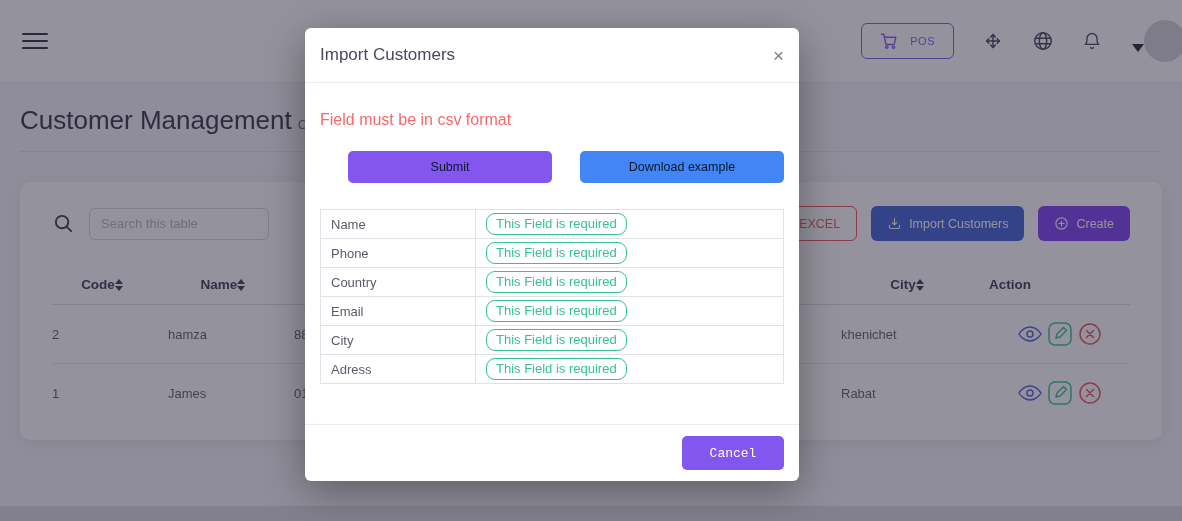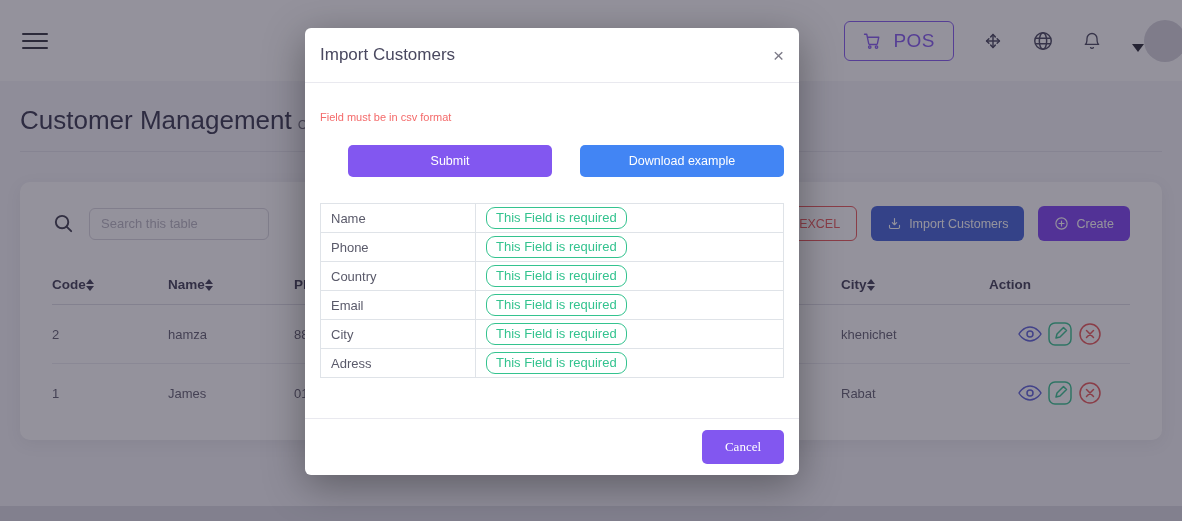--- a/index.html
+++ b/index.html
@@ -16,21 +16,21 @@
     display:flex; align-items:center;
     padding:0 22px;
   }
   .hamburger { width:26px; cursor:pointer; }
   .hamburger span { display:block; height:2px; background:#2e2e3a; margin:5px 0; border-radius:1px; }
   .topbar-right { margin-left:auto; display:flex; align-items:center; gap:28px; }
   .pos-btn {
     display:flex; align-items:center; gap:12px;
     border:1px solid var(--purple,#8257f0); color:var(--purple,#8257f0);
     background:transparent; border-radius:6px;
-    padding:8px 18px; font-size:19px; letter-spacing:.5px; cursor:pointer;
+    padding:8px 18px; font-size:11px; letter-spacing:.5px; cursor:pointer;
     font-family:inherit;
   }
   .icon-btn { color:#44435a; display:flex; align-items:center; cursor:pointer; background:none; border:none; }
   .avatar-wrap { position:relative; width:30px; height:46px; }
   .avatar {
     position:absolute; left:14px; top:2px;
     width:42px; height:42px; border-radius:50%;
     background:#d4d3db;
   }
   .avatar-caret {
@@ -64,21 +64,21 @@
   .btn-import { background:var(--royal,#3e5fd7); color:#fff; }
   .btn-create { background:var(--purpleDark,#7b3ff2); color:#fff; }
   
   .grid { width:100%; border-collapse:collapse; table-layout:fixed; margin-top:30px; }
   .grid col.c1{width:116px}.grid col.c2{width:126px}.grid col.c3{width:262px}
   .grid col.c4{width:285px}.grid col.c5{width:148px}
   .grid th {
     font-size:13.5px; font-weight:700; color:#3c3a52; text-align:left;
     padding:6px 16px 12px 0; border-bottom:1px solid #dcdce4;
   }
-  .th-inner { display:flex; align-items:center; justify-content:flex-start; }
+  .th-inner { display:flex; align-items:center; justify-content:center; }
   .grid td { font-size:13px; color:#5f5c6e; padding:16px 16px 16px 0; border-bottom:1px solid #ebebf0; }
   .grid tr:last-child td { border-bottom:none; }
   .th-action, .td-action { text-align:center; padding-right:0 !important; }
   .sort { display:inline-flex; flex-direction:column; line-height:0; gap:2px; cursor:pointer; }
   .sort i { width:0; height:0; border-left:4px solid transparent; border-right:4px solid transparent; display:block; }
   .sort .up { border-bottom:5px solid #3c3a52; }
   .sort .dn { border-top:5px solid #3c3a52; }
   .actions { display:inline-flex; align-items:center; gap:5px; }
   .act { background:none; border:none; cursor:pointer; display:inline-flex; padding:0; }
   .act.view { color:#5a5fd8; }
@@ -107,36 +107,36 @@
   .modal-header { display:flex; align-items:center; padding:17px 15px; border-bottom:1px solid #e9e9ef; }
   .modal-title { font-size:17px; font-weight:500; color:#4a4960; }
   .modal-close { margin-left:auto; background:none; border:none; font-size:19px; color:#7d7b88; cursor:pointer; line-height:1; }
   .modal-body { padding:20px 15px 40px 15px; }
   .file-row { display:flex; align-items:center; gap:7px; }
   .file-btn {
     background:#efefef; border:1px solid #8f8f9d; border-radius:4px;
     font-size:13px; color:#2b2b33; padding:3px 9px; cursor:pointer; font-family:inherit;
   }
   .file-status { font-size:13px; color:#4f4e5c; }
-  .error-text { margin-top:8px; font-size:11px; color:var(--errorRed,#f46a6a); }
+  .error-text { margin-top:8px; font-size:16px; color:var(--errorRed,#f46a6a); }
   .modal-btn-row { margin-top:22px; display:flex; justify-content:space-between; }
-  .btn-wide { width:232px; height:32px; border:none; border-radius:5px; color:#ffffff;
+  .btn-wide { width:232px; height:32px; border:none; border-radius:5px; color:#0f172a;
               font-size:12.5px; cursor:pointer; font-family:inherit;margin-left:28px; }
   .btn-submit { background:var(--purple,#8257f0); }
   .btn-download { background:var(--blue,#4285f4); }
   .fields-table { width:100%; border-collapse:collapse; margin-top:26px; }
   .fields-table td { border:1px solid #dfe3e8; height:29px; padding:0 10px; font-size:13px; color:#5a5a6a; }
   .fields-table td.fcol { width:155px; }
   .badge {
     display:inline-block; border:1px solid var(--green,#34c38f); color:var(--green,#34c38f);
     border-radius:9px; font-size:13px; padding:2px 9px; line-height:1.3;
   }
   .modal-footer { border-top:1px solid #e9e9ef; padding:11px 15px; display:flex; justify-content:flex-end; }
-  .btn-cancel { width:82px; height:34px; background:var(--purple,#8257f0); color:#fff;
-                border:none; border-radius:5px; font-size:13px; cursor:pointer; font-family:Liberation Serif, serif; }
+  .btn-cancel { width:102px; height:34px; background:var(--purple,#8257f0); color:#fff;
+                border:none; border-radius:5px; font-size:13px; cursor:pointer; font-family:Liberation Mono, monospace; }
   svg { display:block; }
 </style>
 </head>
 <body>
 
 <div>
   <header class="topbar">
     <div class="hamburger">
       <span></span>
         <span></span>

